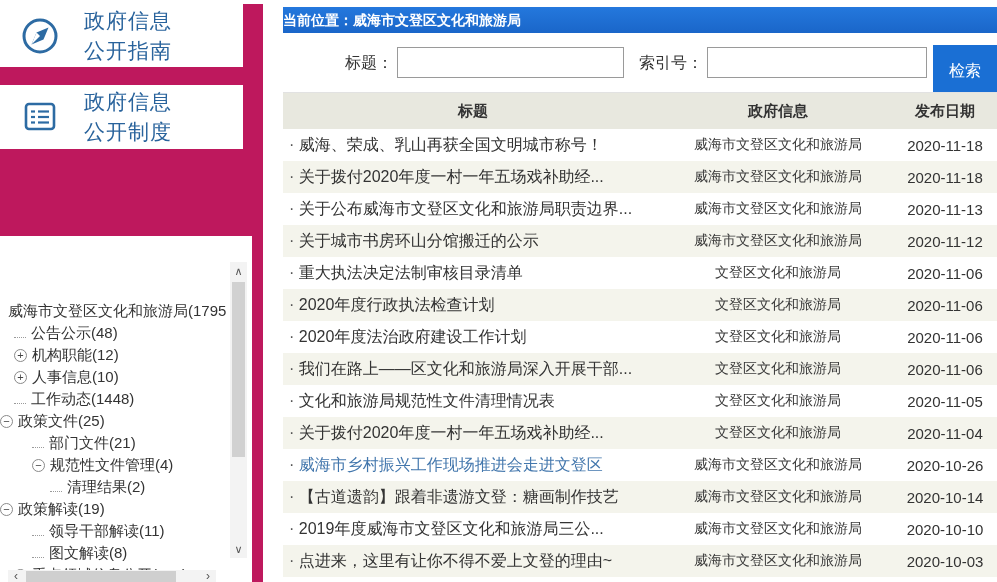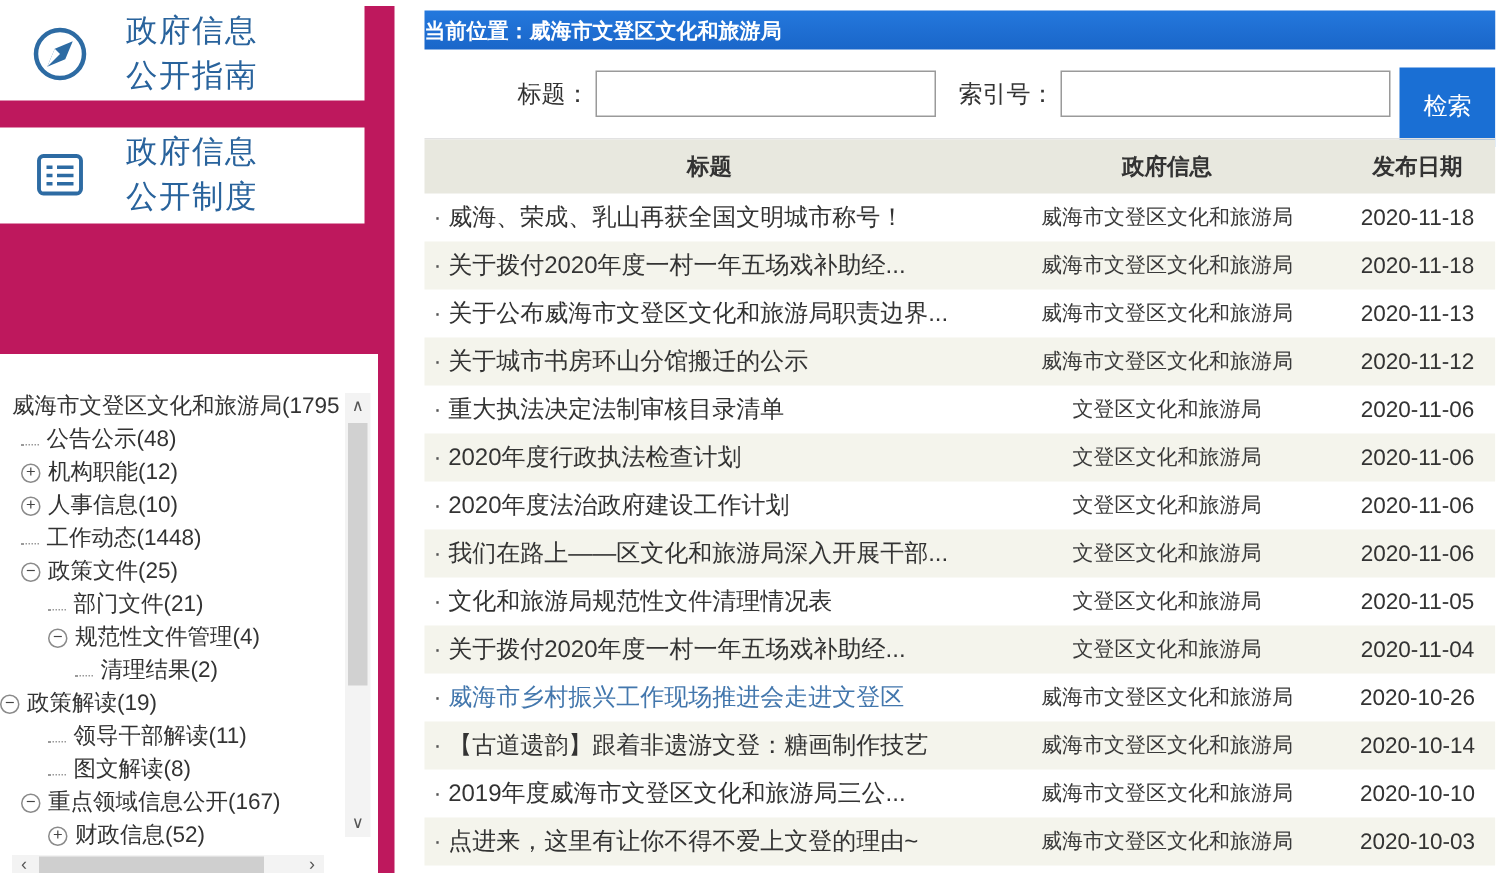--- a/index.html
+++ b/index.html
@@ -96,26 +96,26 @@
       </svg>
       <div class="mtext">
         <div>政府信息</div>
         <div>公开制度</div>
       </div>
     </div>
 
 
     <div class="tree-panel">
       <div class="tree-list" id="tree">
-          <div class="tree-row" style="padding-left: 8px;"><span>威海市文登区文化和旅游局(1795</span></div>
+          <div class="tree-row" style="padding-left: 8px; margin-top: 40px;"><span>威海市文登区文化和旅游局(1795</span></div>
           <div class="tree-row" style="padding-left: 14px;"><span class="tleaf"></span><span>公告公示(48)</span></div>
           <div class="tree-row" style="padding-left: 14px;"><span class="ticon">+</span><span>机构职能(12)</span></div>
           <div class="tree-row" style="padding-left: 14px;"><span class="ticon">+</span><span>人事信息(10)</span></div>
           <div class="tree-row" style="padding-left: 14px;"><span class="tleaf"></span><span>工作动态(1448)</span></div>
-          <div class="tree-row" style="padding-left: 14px;"><span class="ticon">−</span><span>政策文件(25)</span></div>
+          <div class="tree-row" style=""><span class="ticon">−</span><span>政策文件(25)</span></div>
           <div class="tree-row" style="padding-left: 32px;"><span class="tleaf"></span><span>部门文件(21)</span></div>
           <div class="tree-row" style="padding-left: 32px;"><span class="ticon">−</span><span>规范性文件管理(4)</span></div>
           <div class="tree-row" style="padding-left: 50px;"><span class="tleaf"></span><span>清理结果(2)</span></div>
           <div class="tree-row" style=""><span class="ticon">−</span><span>政策解读(19)</span></div>
           <div class="tree-row" style="padding-left: 32px;"><span class="tleaf"></span><span>领导干部解读(11)</span></div>
           <div class="tree-row" style="padding-left: 32px;"><span class="tleaf"></span><span>图文解读(8)</span></div>
           <div class="tree-row" style="padding-left: 14px;"><span class="ticon">−</span><span>重点领域信息公开(167)</span></div>
           <div class="tree-row" style="padding-left: 32px;"><span class="ticon">+</span><span>财政信息(52)</span></div>
           <div class="tree-row" style="padding-left: 32px;"><span class="ticon">+</span><span>社会公益事业建设领域(3</span></div>
         </div>

